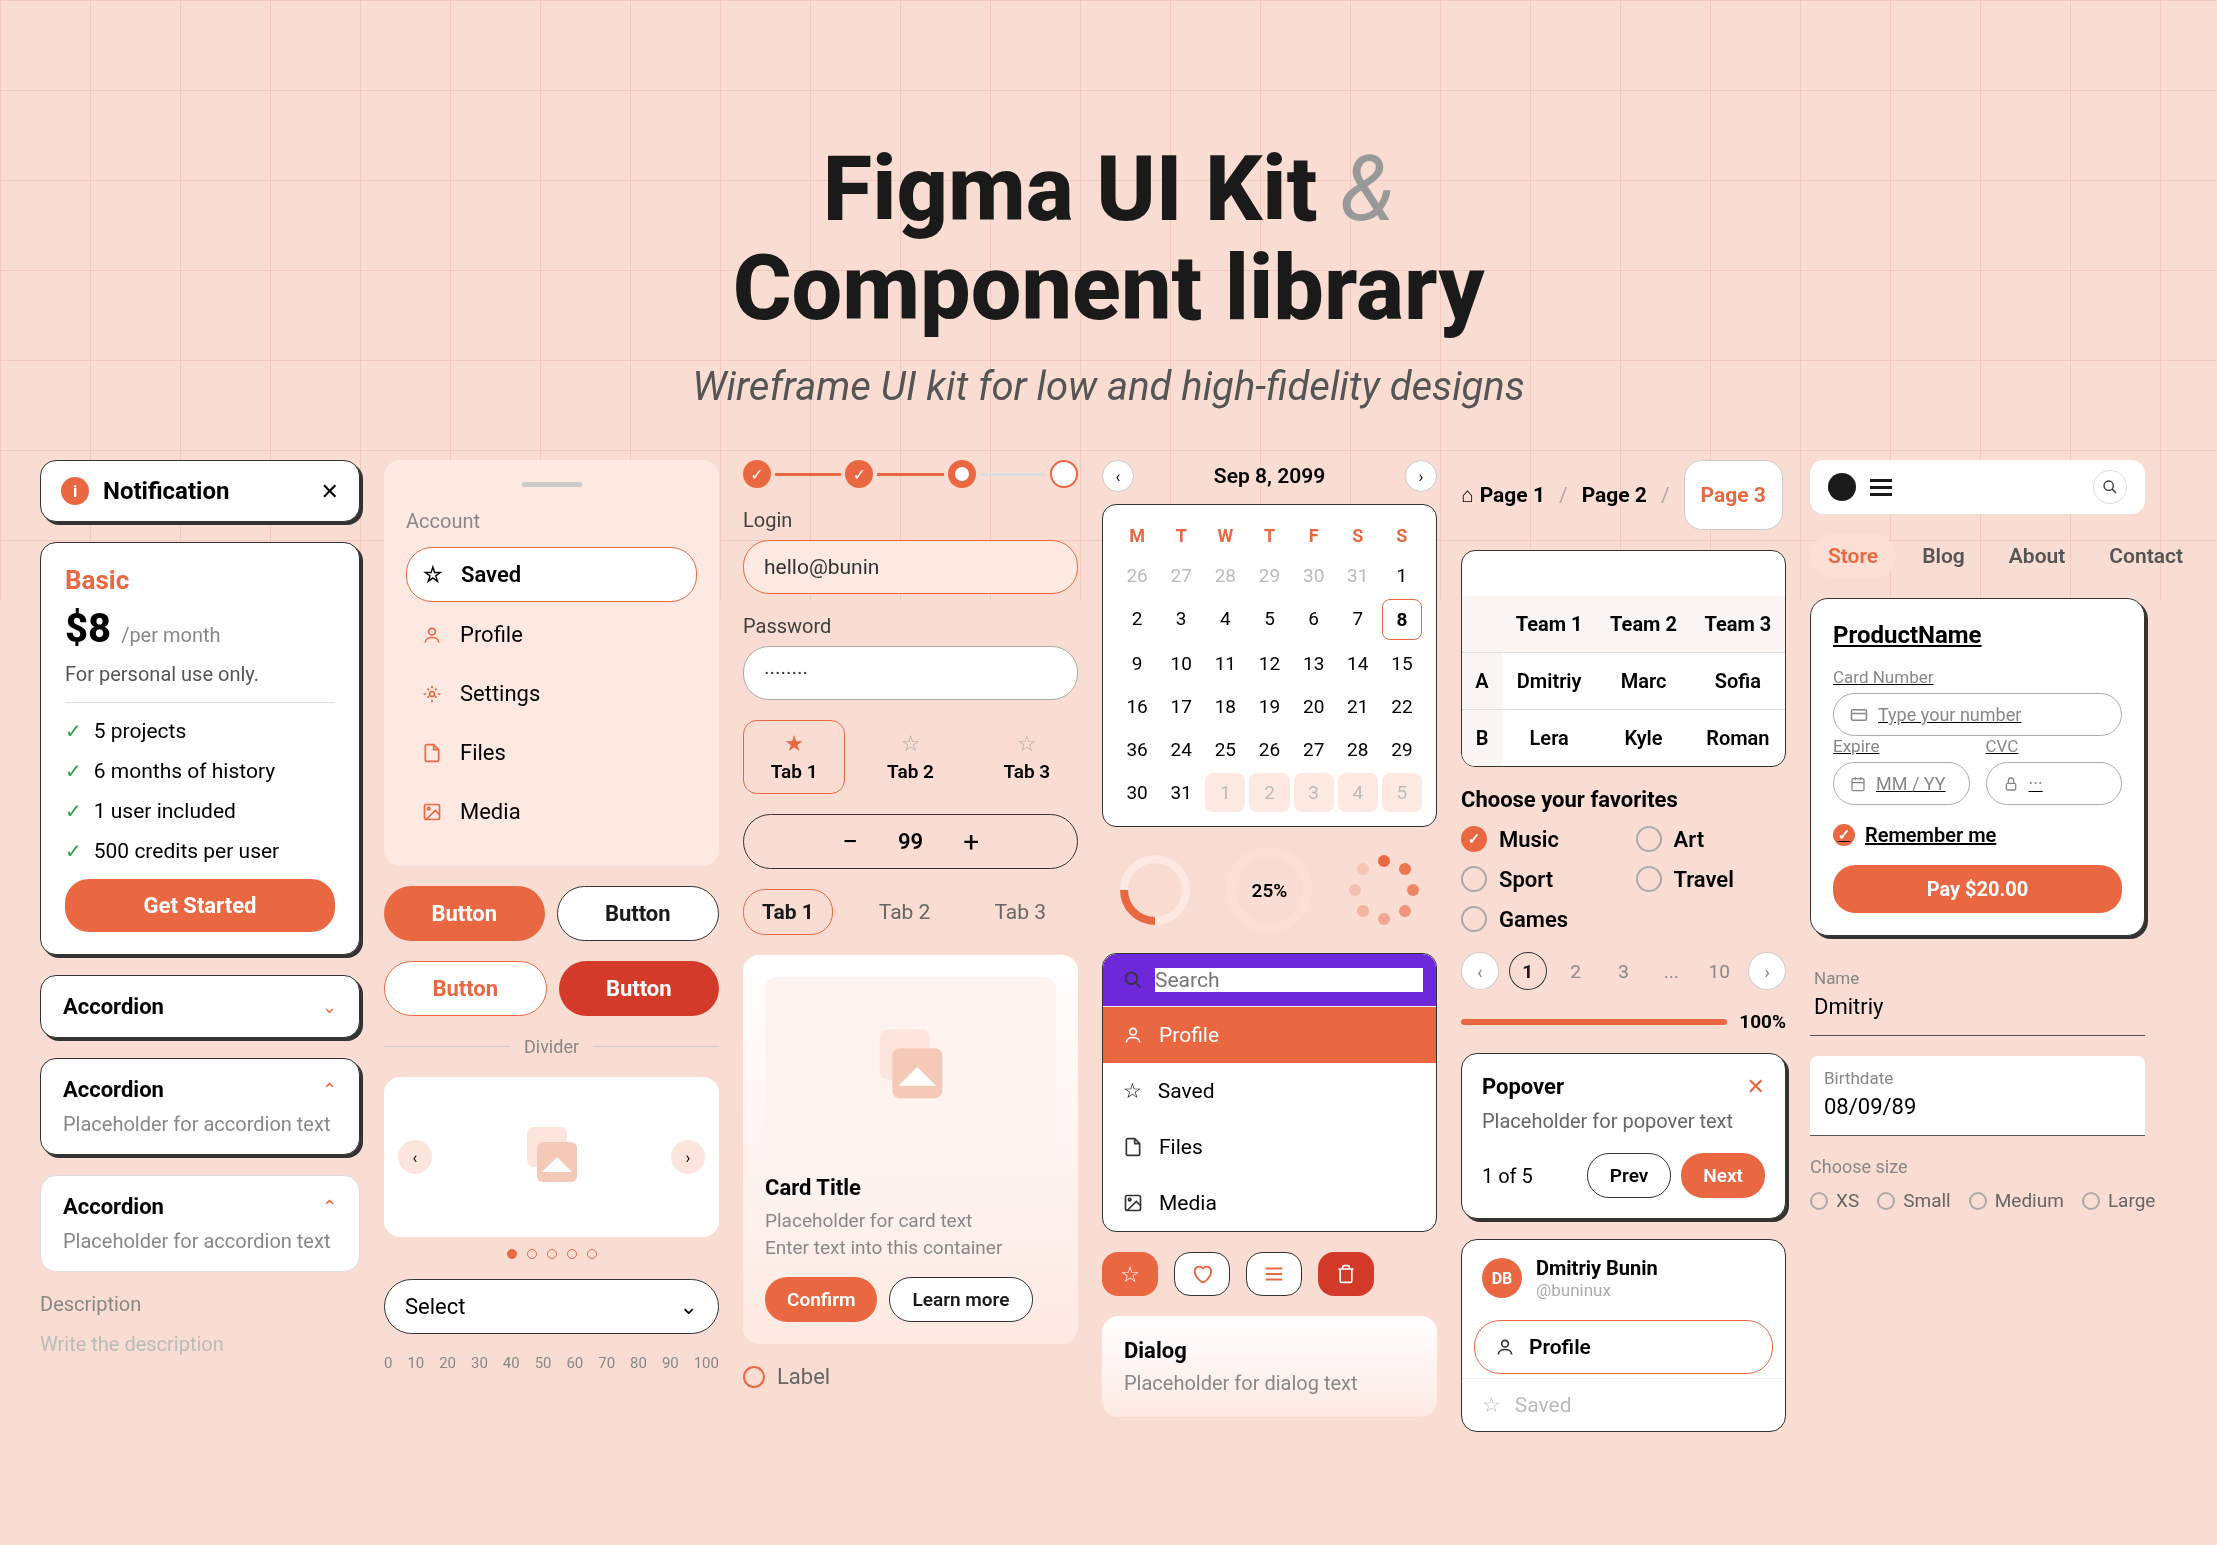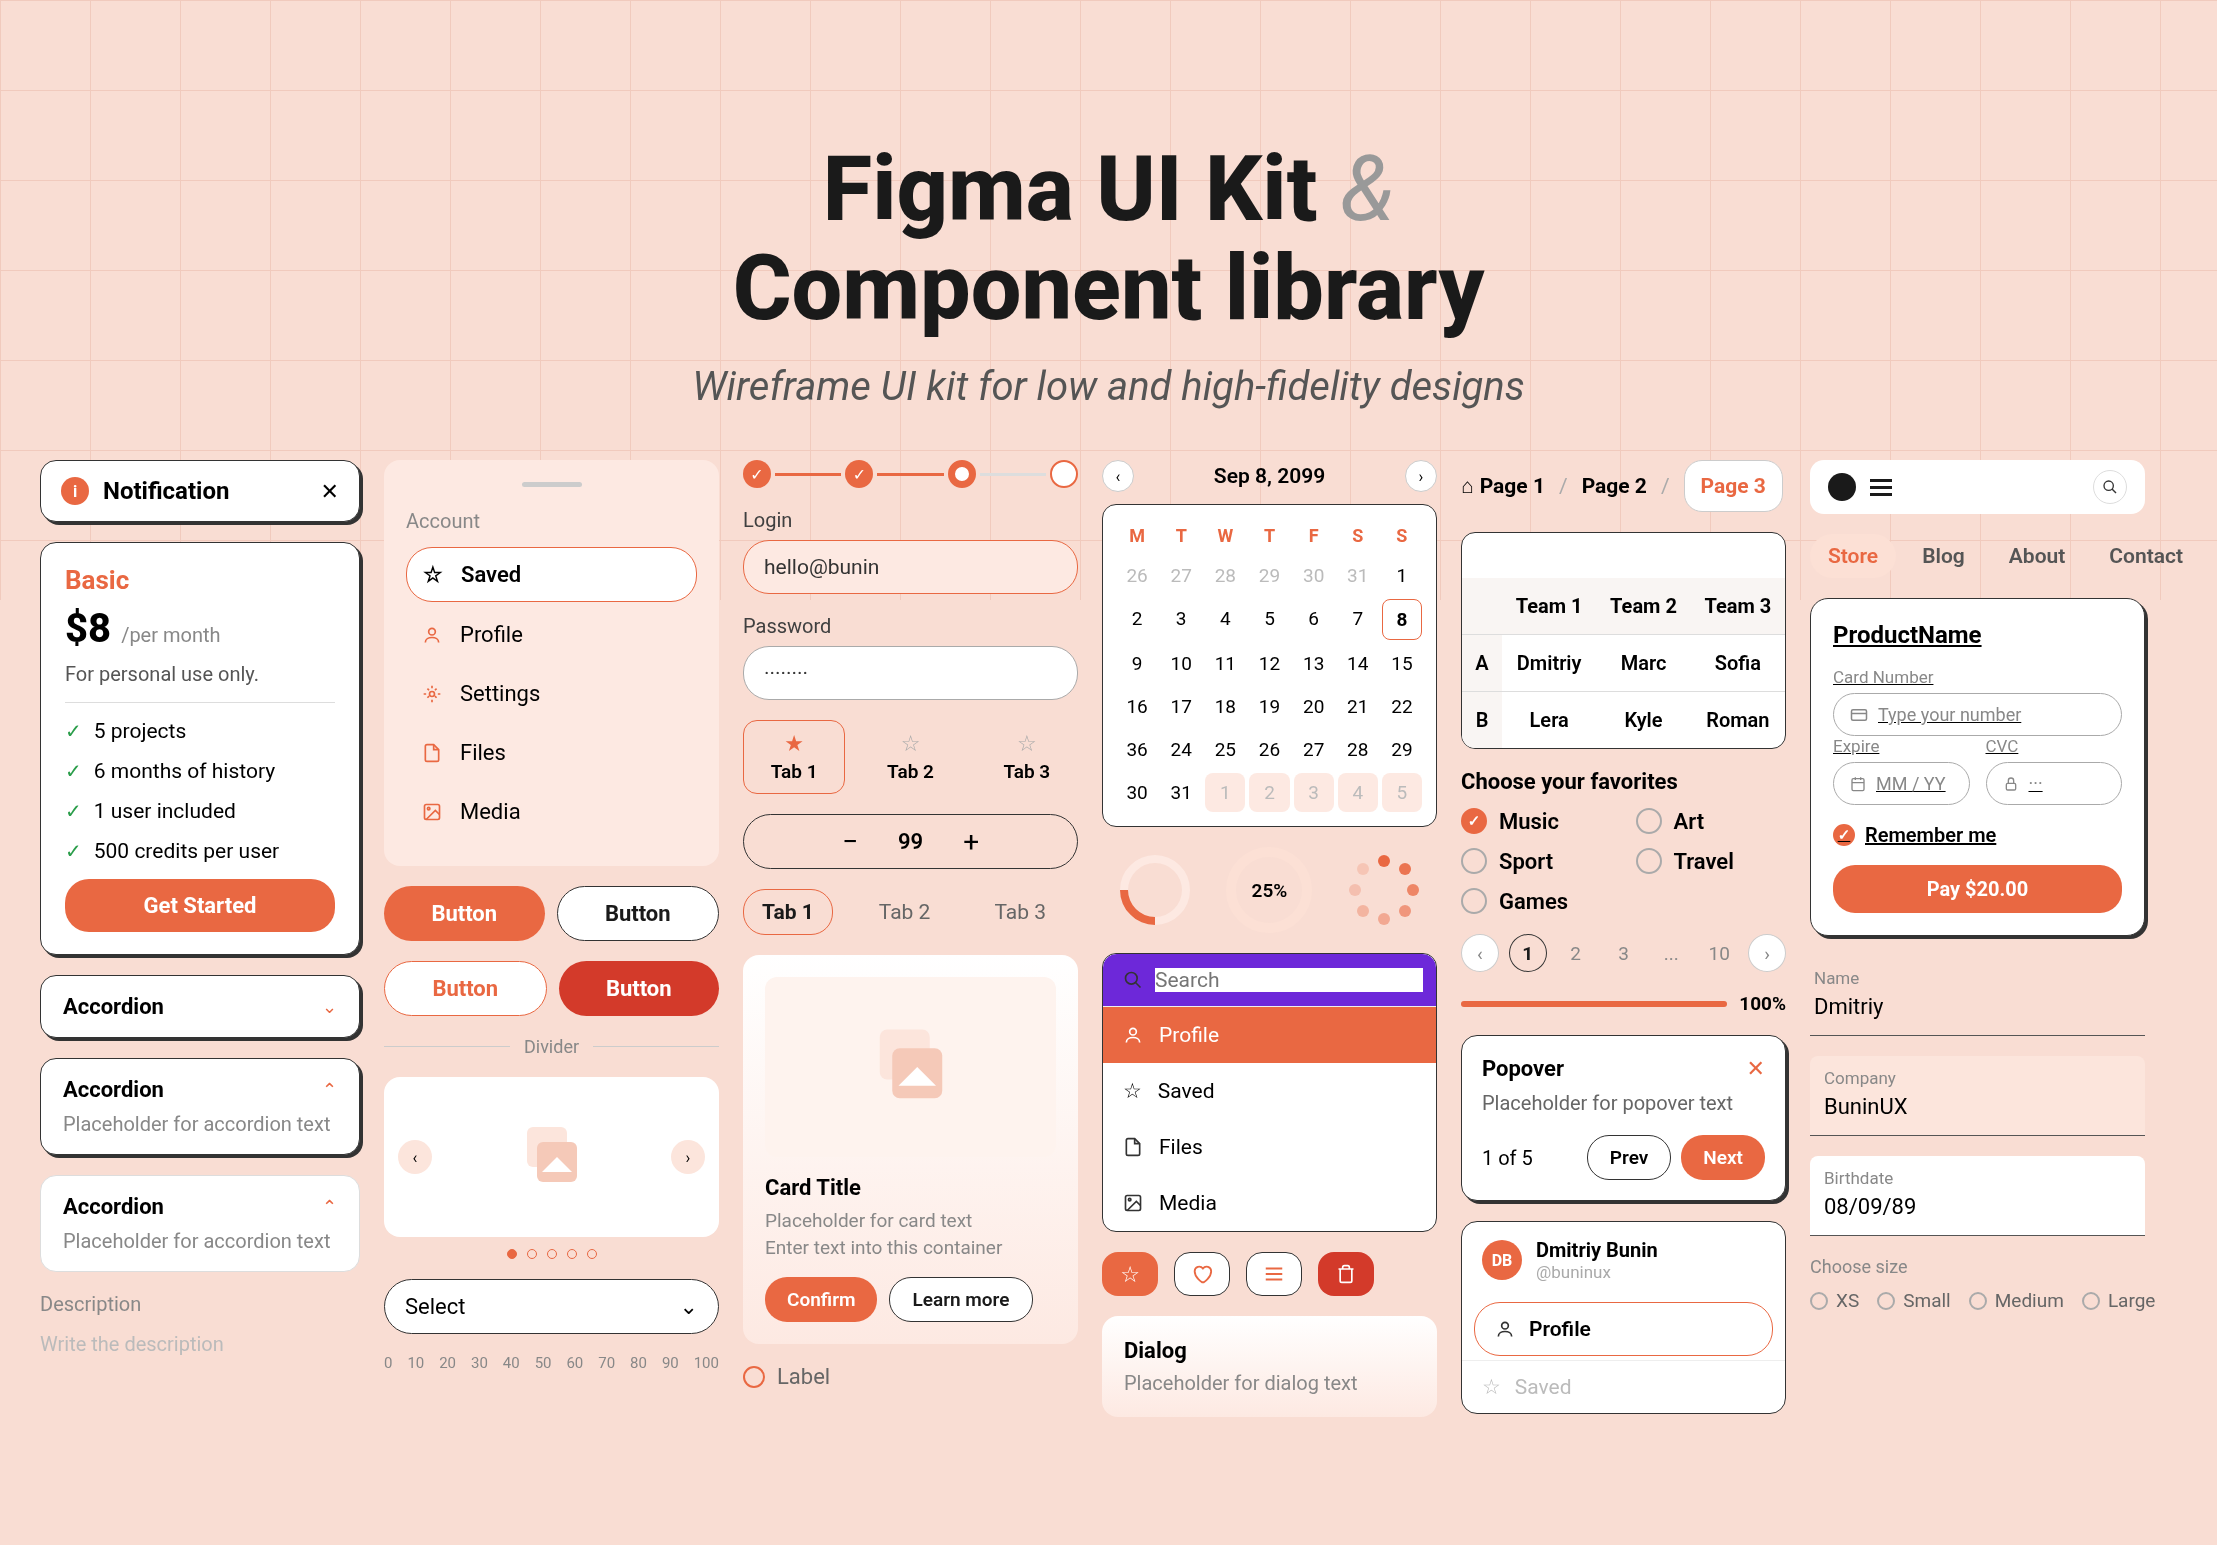--- a/index.html
+++ b/index.html
@@ -142,21 +142,21 @@
 .ib-filled { background: #e96842; color: #fff; }
 .ib-outline { border: 1px solid #333; background: #fff; }
 .ib-red { background: #d33a2a; color: #fff; }
 
 .dialog { background: linear-gradient(#fff,#fde9e2); border-radius: 16px; padding: 22px; }
 .dialog .title { font-weight: 700; font-size: 22px; margin-bottom: 8px; }
 .dialog .text { color: #888; font-size: 20px; }
 
 .crumbs { display: flex; align-items: center; gap: 14px; font-size: 21px; }
 .crumb { font-weight: 700; }
-.crumb.active { color: #e96842; border: 1px solid #ccc; border-radius: 18px; padding: 13px 16px; background: #fff; }
+.crumb.active { color: #e96842; border: 1px solid #ccc; border-radius: 18px; padding: 22px 16px; background: #fff; }
 .crumb .home { margin-right: 6px; }
 .crumb-sep { color: #aaa; }
 
 .table { border: 1px solid #333; border-radius: 14px; background: #fff; overflow: hidden; }
 .trow { display: grid; grid-template-columns: 40px 1fr 1fr 1fr; }
 .tcell { padding: 16px 12px; font-size: 20px; text-align: center; }
 .thead .tcell { font-weight: 700; background: #f9f5f3; margin-top: 45px; }
 .trow.body .tcell { border-top: 1px solid #ddd; font-weight: 600; }
 .trow .row-label { font-weight: 700; background: #f9f5f3; }
 
@@ -802,24 +802,20 @@
       <div class="chk-circle on" style="width:22px;height:22px">✓</div>
       <span>Remember me</span>
     </div>
     <button class="pay-btn">Pay $20.00</button>
   </div>
 
   <div class="form-field">
     <div class="lbl">Name</div>
     <div class="val">Dmitriy</div>
   </div>
-  <div class="form-field filled">
-    <div class="lbl">Company</div>
-    <div class="val">BuninUX</div>
-  </div>
   <div class="form-field" style="background:#fff;padding:12px 14px 16px;border-radius:8px 8px 0 0">
     <div class="lbl">Birthdate</div>
     <div class="val">08/09/89</div>
   </div>
 
   <div>
     <div class="size-title">Choose size</div>
     <div class="size-row">
       <div class="size-opt">
             <div class="size-radio"></div>

